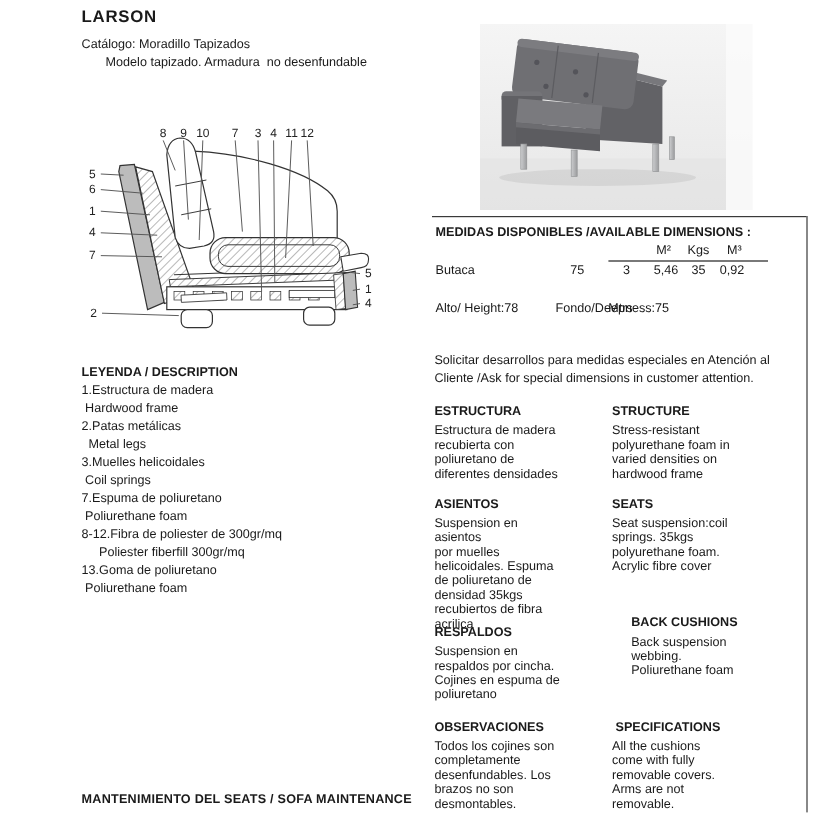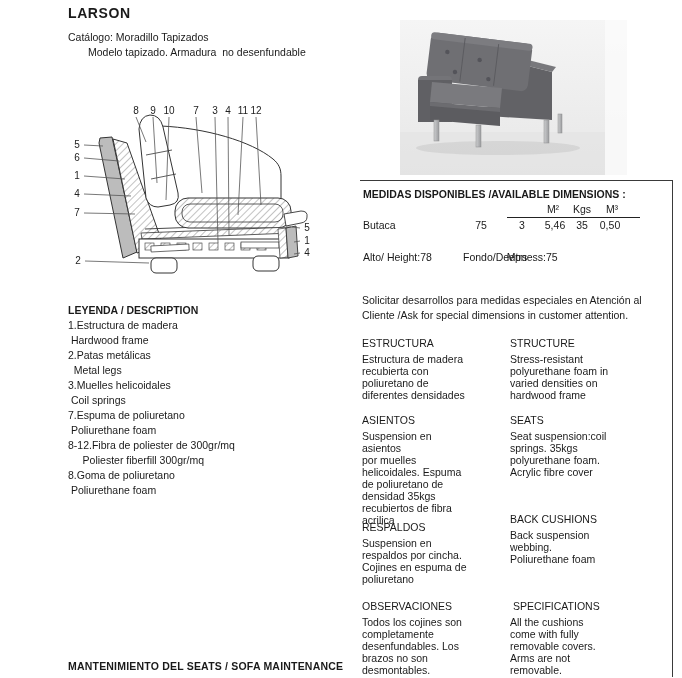--- a/index.html
+++ b/index.html
@@ -34,26 +34,26 @@
   
   .legend{left:68px;top:303px;width:290px;font-size:10.5px;line-height:15px;}
   .legend-heading{font-weight:bold;}
   .legend-line{white-space:pre;}
 
   
   .sec-row{position:absolute;left:362px;width:300px;}
   .sec-col{position:absolute;top:0;}
   .sec-col.es{left:0;width:108px;}
   .sec-col.en{left:148px;width:122px;}
-  .sec-title{font-weight:normal;font-size:10.5px;white-space:pre-wrap;}
+  .sec-title{font-weight:bold;font-size:10.5px;white-space:pre-wrap;}
   .sec-body{margin-top:4px;font-size:10.5px;line-height:12px;white-space:pre-wrap;}
   .sec-row.r1{top:337px;}
   .sec-row.r2{top:414px;}
   .sec-row.r3{top:521px;}
-  .sec-row.r3 .sec-col.en{top:-8px;}
+  .sec-row.r3 .sec-col.en{top:-8px;margin-left:16px;}
   .sec-row.r4{top:600px;}
 
   .maintenance-line{left:68px;top:660px;font-size:10.5px;font-weight:bold;letter-spacing:.2px;}
 
   svg{display:block;}
   .diagram-num{font-size:10px;fill:#222;font-family:"Liberation Sans",sans-serif;}
 </style>
 </head>
 <body>
 
@@ -197,21 +197,21 @@
   <div class="col-label" style="left:135px;margin-top:48px;">Mtrs</div>
   <div class="col-label" style="left:171px;">M²</div>
   <div class="col-label" style="left:200px;">Kgs</div>
   <div class="col-label" style="left:230px;">M³</div>
   <div class="col-underline"></div>
   <div class="dims-row-name">Butaca</div>
   <div class="dims-cell" style="left:99px;">75</div>
   <div class="dims-cell" style="left:140px;">3</div>
   <div class="dims-cell" style="left:173px;">5,46</div>
   <div class="dims-cell" style="left:200px;">35</div>
-  <div class="dims-cell" style="left:228px;">0,50</div>
+  <div class="dims-cell" style="left:228px;">0,92</div>
   <div class="alto-label">Alto/ Height:78</div>
   <div class="fondo-label">Fondo/Deepness:75</div>
 </div>
 
 <div class="abs note-text">Solicitar desarrollos para medidas especiales en Atención al
 Cliente /Ask for special dimensions in customer attention.</div>
 
 <div class="abs legend">
   <div class="legend-heading">LEYENDA / DESCRIPTION</div>
   <div>
@@ -228,21 +228,21 @@
   </div>
   <div>
     <div class="legend-line">7.Espuma de poliuretano</div>
     <div class="legend-line"> Poliurethane foam</div>
   </div>
   <div>
     <div class="legend-line">8-12.Fibra de poliester de 300gr/mq</div>
     <div class="legend-line">     Poliester fiberfill 300gr/mq</div>
   </div>
   <div>
-    <div class="legend-line">8.Goma de poliuretano</div>
+    <div class="legend-line">13.Goma de poliuretano</div>
     <div class="legend-line"> Poliurethane foam</div>
   </div>
 </div>
 
 <div class="sec-row r1">
   <div class="sec-col es">
     <div class="sec-title">ESTRUCTURA</div>
     <div class="sec-body">Estructura de madera
 recubierta con
 poliuretano de

